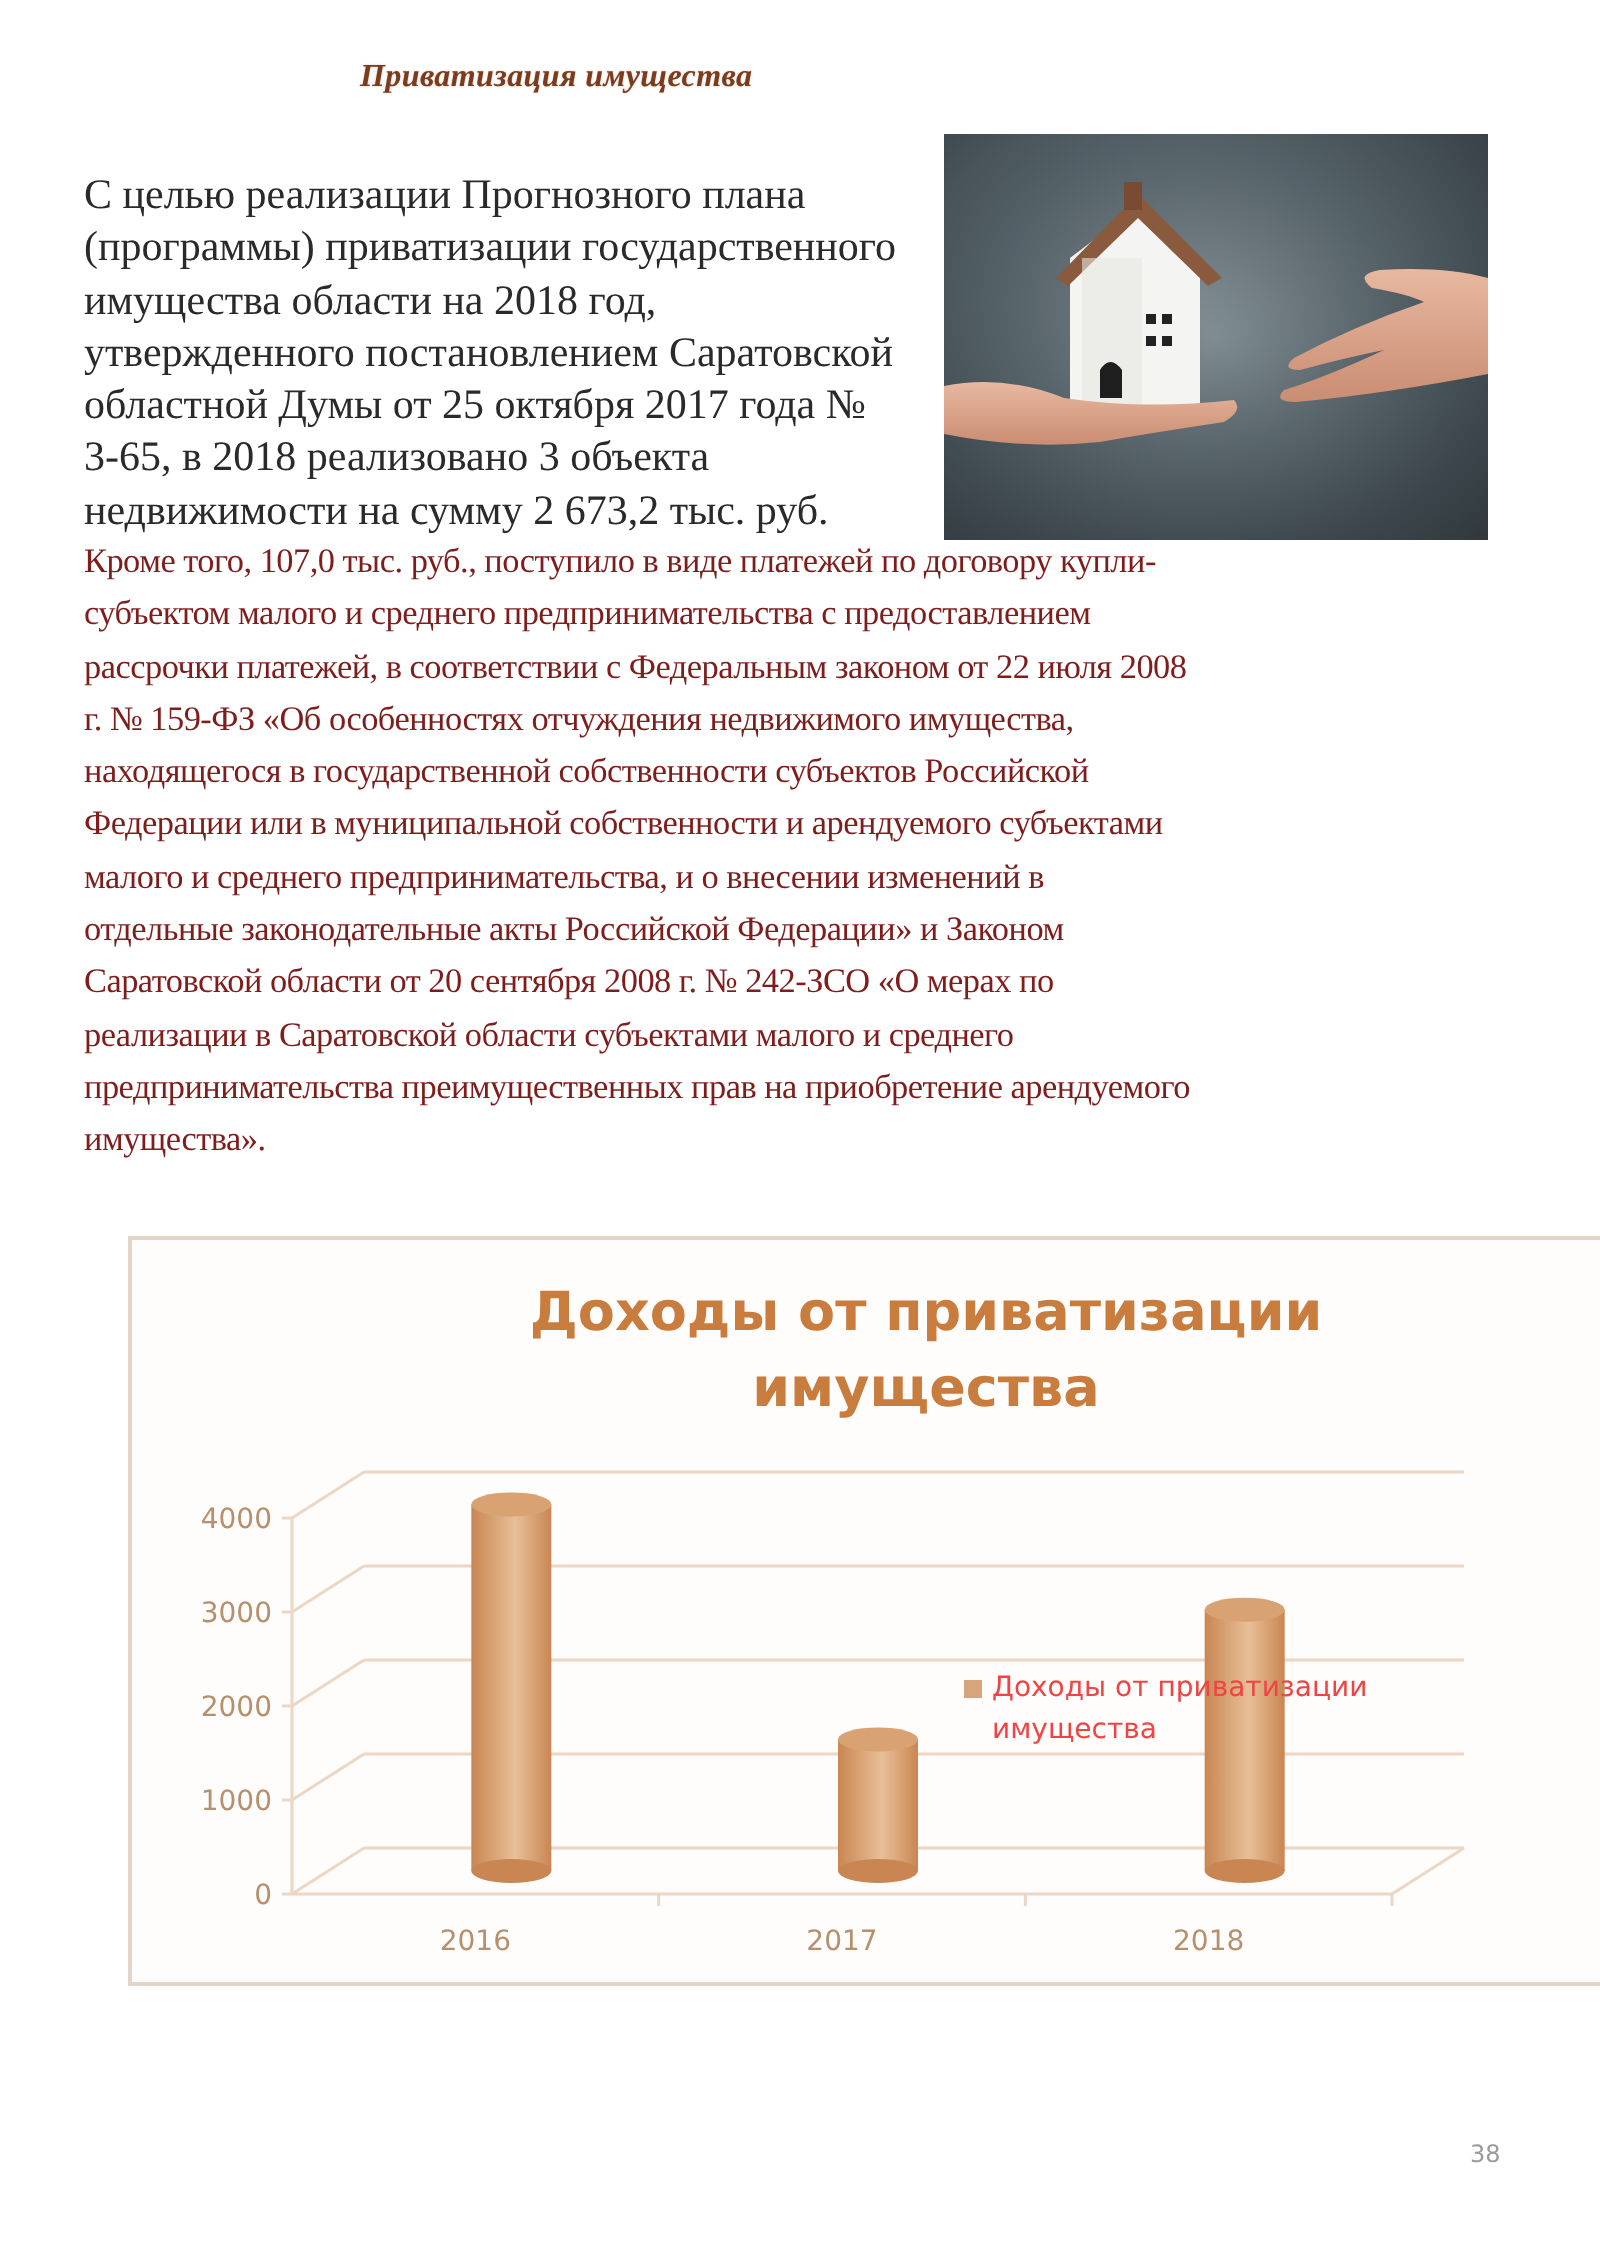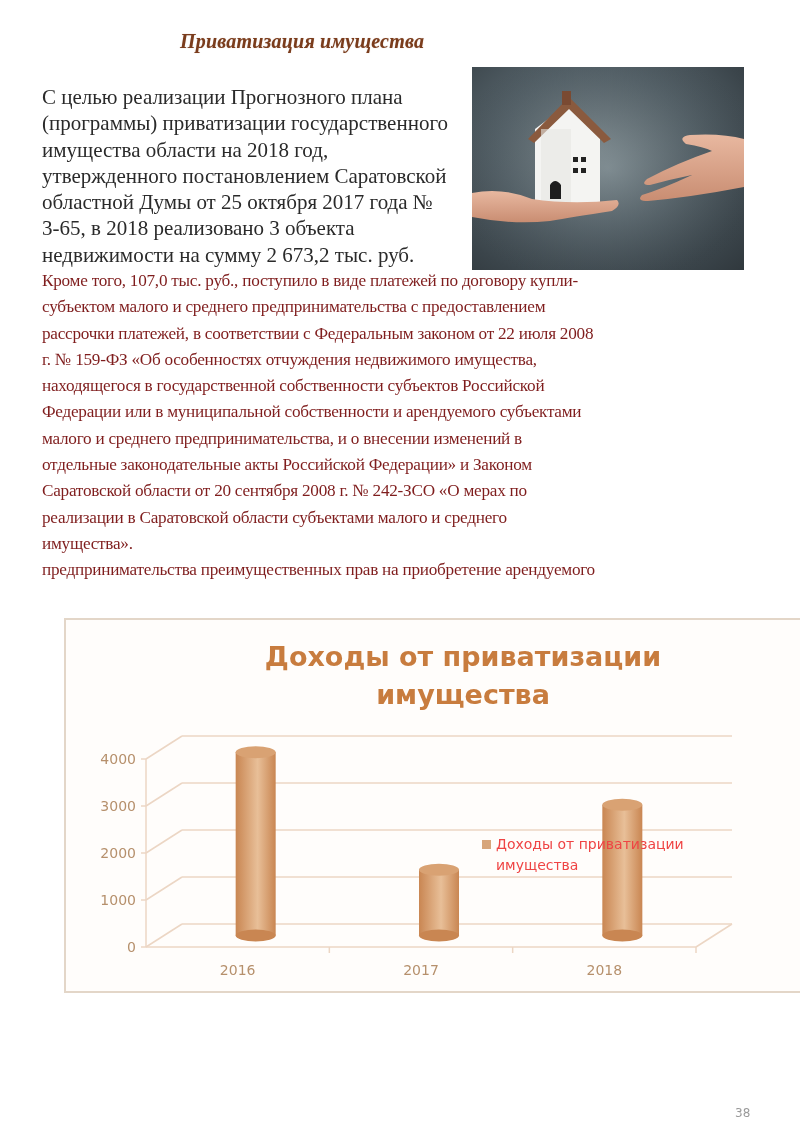--- a/index.html
+++ b/index.html
@@ -2,21 +2,21 @@
 <html><head>
   <meta charset="utf-8">
   <style>
     * { box-sizing: border-box; margin: 0; padding: 0; }
     html, body { width: 800px; height: 1132px; background: #ffffff; overflow: hidden; }
     body { position: relative; font-family: "Liberation Serif", "DejaVu Serif", serif; color: #222; }
 
     .page-title {
       position: absolute; left: 180px; top: 30px;
       font-family: "Liberation Serif", serif; font-style: italic; font-weight: bold;
-      font-size: 20px; color: #7a3c1c; letter-spacing: 0.2px;
+      font-size: 16px; color: #7a3c1c; letter-spacing: 0.2px;
       text-shadow: 0 0 1px rgba(122,60,28,0.35);
     }
 
     .intro-text {
       position: absolute; left: 42px; top: 84px; width: 420px;
       font-size: 21px; line-height: 26.3px; color: #2a2a2a;
       white-space: pre-line;
     }
 
     .photo {
@@ -46,21 +46,21 @@
     .legend {
       position: absolute; left: 416px; top: 214px;
       display: flex; align-items: flex-start; gap: 5px;
       font-family: "DejaVu Sans", sans-serif; font-size: 14px; line-height: 21px; color: #ef4444;
     }
     .legend-swatch { width: 9px; height: 9px; background: #d7a57a; margin-top: 6px; flex: none; }
     .legend-label { width: 210px; }
 
     .page-number {
       position: absolute; left: 735px; top: 1070px;
-      font-family: "DejaVu Sans", sans-serif; font-size: 12px; color: #9a9a9a; margin-top: 36px;
+      font-family: "DejaVu Sans", sans-serif; font-size: 12px; color: #9a9a9a;
     }
   </style>
 </head>
 <body>
 
 <div class="page-title">Приватизация имущества</div>
 
 <div class="intro-text">С целью реализации Прогнозного плана
 (программы) приватизации государственного
 имущества области на 2018 год,
@@ -103,22 +103,22 @@
   <span>Кроме того, 107,0 тыс. руб., поступило в виде платежей по договору купли-</span>
   <span>субъектом малого и среднего предпринимательства с предоставлением</span>
   <span>рассрочки платежей, в соответствии с Федеральным законом от 22 июля 2008</span>
   <span>г. № 159-ФЗ «Об особенностях отчуждения недвижимого имущества,</span>
   <span>находящегося в государственной собственности субъектов Российской</span>
   <span>Федерации или в муниципальной собственности и арендуемого субъектами</span>
   <span>малого и среднего предпринимательства, и о внесении изменений в</span>
   <span>отдельные законодательные акты Российской Федерации» и Законом</span>
   <span>Саратовской области от 20 сентября 2008 г. № 242-ЗСО «О мерах по</span>
   <span>реализации в Саратовской области субъектами малого и среднего</span>
+  <span>предпринимательства преимущественных прав на приобретение арендуемого</span>
   <span>имущества».</span>
-  <span>предпринимательства преимущественных прав на приобретение арендуемого</span>
 </div>
 
 <div class="chart-box">
   <div class="chart-title">
     <div>Доходы от приватизации</div>
     <div>имущества</div>
   </div>
 
   <svg id="chart-svg" class="chart-svg" width="671" height="375">
       <defs>

